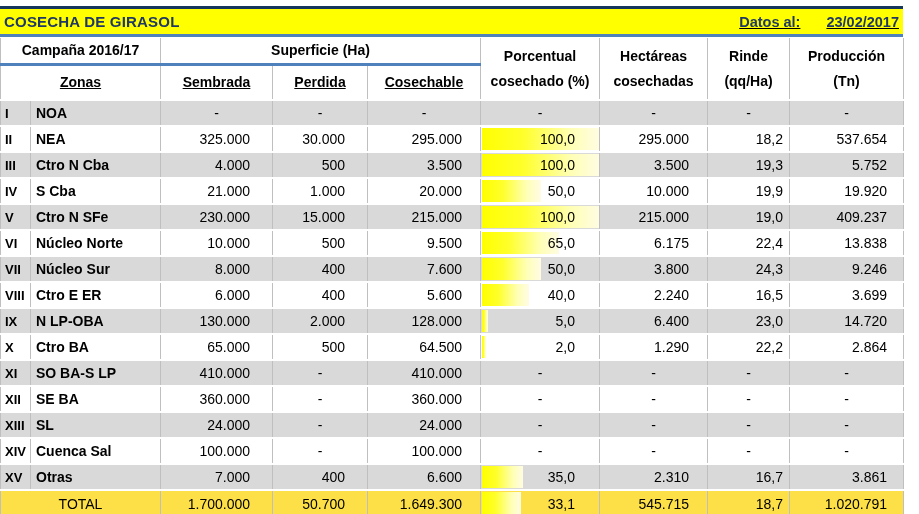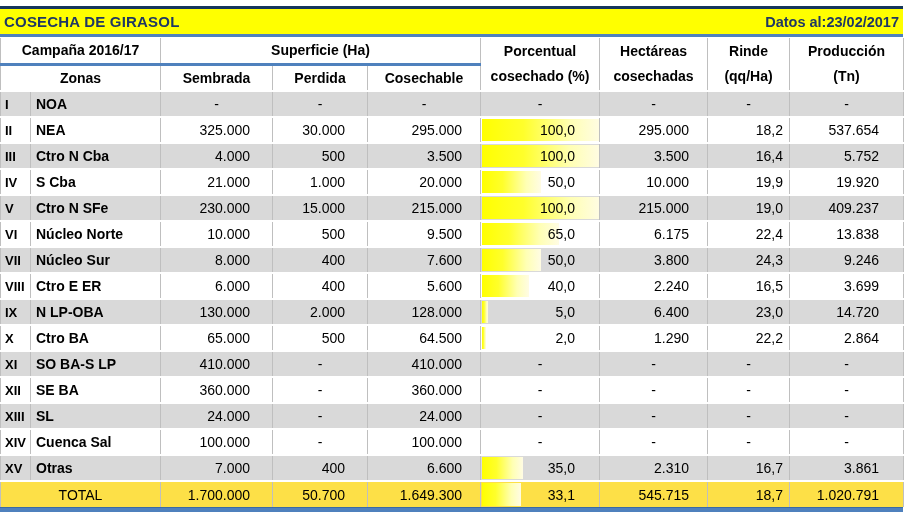--- a/index.html
+++ b/index.html
@@ -28,21 +28,23 @@
   }
   .title-bar .ttl {
     font-size: 15px;
     font-weight: bold;
     color: #1f3864;
     letter-spacing: 0.2px;
   }
   .title-right {
     margin-left: auto;
     display: flex;
+    gap: 26px;
     align-items: flex-end;
+    text-decoration: underline;
   }
   .title-right .lbl, .title-right .dt {
     font-size: 14.5px;
     font-weight: bold;
     color: #1f3864;
   }
   
   table {
     border-collapse: collapse;
     table-layout: fixed;
@@ -53,41 +55,41 @@
     background: #ffffff;
     font-size: 14px;
     font-weight: bold;
     text-align: center;
     vertical-align: middle;
     padding: 0;
     border-left: 1px solid #bfbfbf;
     border-right: 1px solid #bfbfbf;
   }
   thead tr.h1 th { height: 26px; }
-  thead tr.h2 th { height: 27px; }
+  thead tr.h2 th { height: 36px; text-decoration: underline; }
   th.blue-under { border-bottom: 3px solid #4f81bd; }
   th.two-line { height: 53px; line-height: 25px; text-align: center; }
   tbody td {
     height: 26px;
     font-size: 14px;
     padding: 0;
     border-left: 1px solid #bfbfbf;
     border-right: 1px solid #bfbfbf;
     border-top: 2px solid #ffffff;
     white-space: nowrap;
     overflow: hidden;
   }
   tbody tr.gray td  { background: #d9d9d9; }
   tbody tr.white td { background: #ffffff; }
   td.roman { font-weight: bold; font-size: 13px; padding-left: 4px; }
   td.zona  { font-weight: bold; padding-left: 5px; }
   td.num   { text-align: right; }
   td.pad-a { padding-right: 22px; margin-top: 43px; }
   td.pad-b { padding-right: 18px; }
-  td.pad-c { padding-right: 24px; }
+  td.pad-c { padding-right: 16px; }
   td.pad-d { padding-right: 6px; }
   td.dash  { text-align: center; padding-right: 0; }
   
   td.pct {
     position: relative;
     text-align: right;
     padding-right: 24px;
   }
   td.pct .bar {
     position: absolute;
@@ -186,21 +188,21 @@
           <td class="num pad-c">537.654</td>
         </tr>
         <tr class="gray">
           <td class="roman">III</td>
           <td class="zona">Ctro N Cba</td>
           <td class="num pad-a">4.000</td>
           <td class="num pad-a">500</td>
           <td class="num pad-b">3.500</td>
           <td class="pct"><div class="bar" style="width: 100%;"></div><span class="val">100,0</span></td>
           <td class="num pad-b">3.500</td>
-          <td class="num pad-d">16,4</td>
+          <td class="num pad-d">19,3</td>
           <td class="num pad-c">5.752</td>
         </tr>
         <tr class="white">
           <td class="roman">IV</td>
           <td class="zona">S Cba</td>
           <td class="num pad-a">21.000</td>
           <td class="num pad-a">1.000</td>
           <td class="num pad-b">20.000</td>
           <td class="pct"><div class="bar" style="width: 50%;"></div><span class="val">50,0</span></td>
           <td class="num pad-b">10.000</td>

